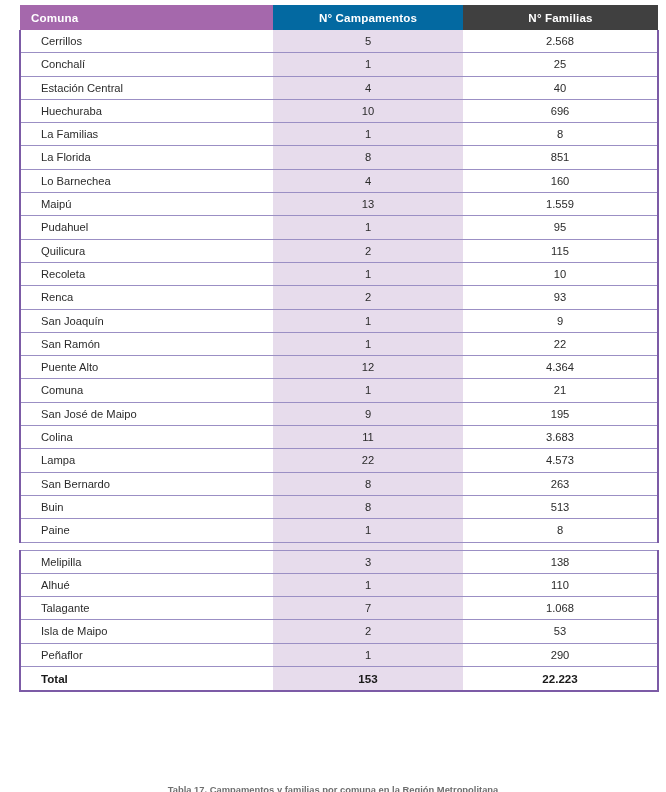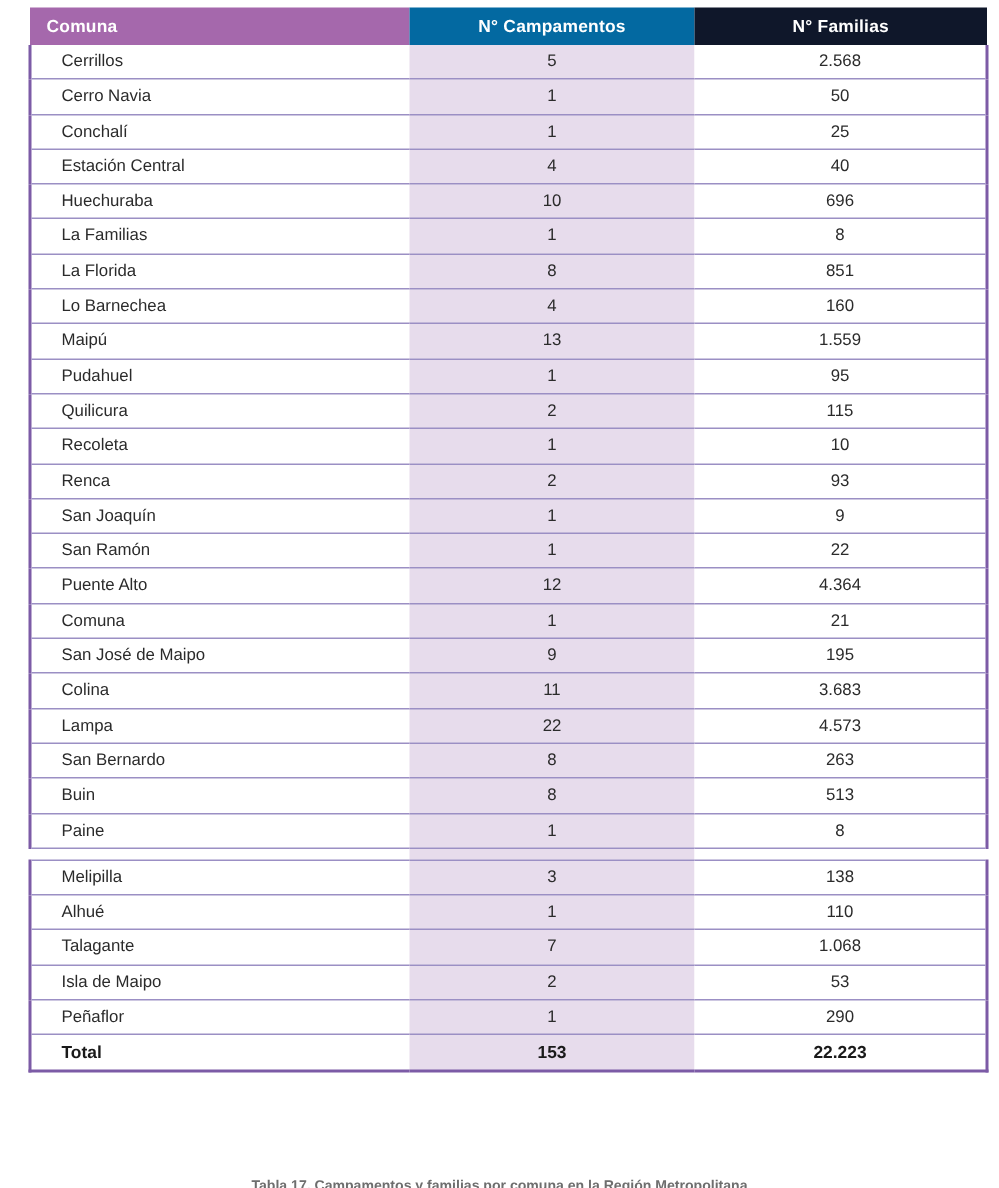--- a/index.html
+++ b/index.html
@@ -55,21 +55,21 @@
   th.h-comuna {
     background: #a568ac;
     text-align: left;
     padding-left: 11px;
   }
   th.h-camp {
     background: #0369a1;
     text-align: center;
   }
   th.h-fam {
-    background: #0f172a;
+    background: #404040;
     text-align: center;
   }
 
   
   tbody td {
     height: 22.3px;
     padding: 0;
     font-size: 11.2px;
     color: #2b2b2b;
     border-bottom: 1px solid #9b8fc4;
@@ -155,25 +155,20 @@
           <th class="h-fam">N° Familias</th>
         </tr>
       </thead>
       <tbody id="table-body">
           <tr class="first-row">
             <td class="comuna">Cerrillos</td>
             <td class="camp">5</td>
             <td class="fam">2.568</td>
           </tr>
           <tr>
-            <td class="comuna">Cerro Navia</td>
-            <td class="camp">1</td>
-            <td class="fam">50</td>
-          </tr>
-          <tr>
             <td class="comuna">Conchalí</td>
             <td class="camp">1</td>
             <td class="fam">25</td>
           </tr>
           <tr>
             <td class="comuna">Estación Central</td>
             <td class="camp">4</td>
             <td class="fam">40</td>
           </tr>
           <tr>

